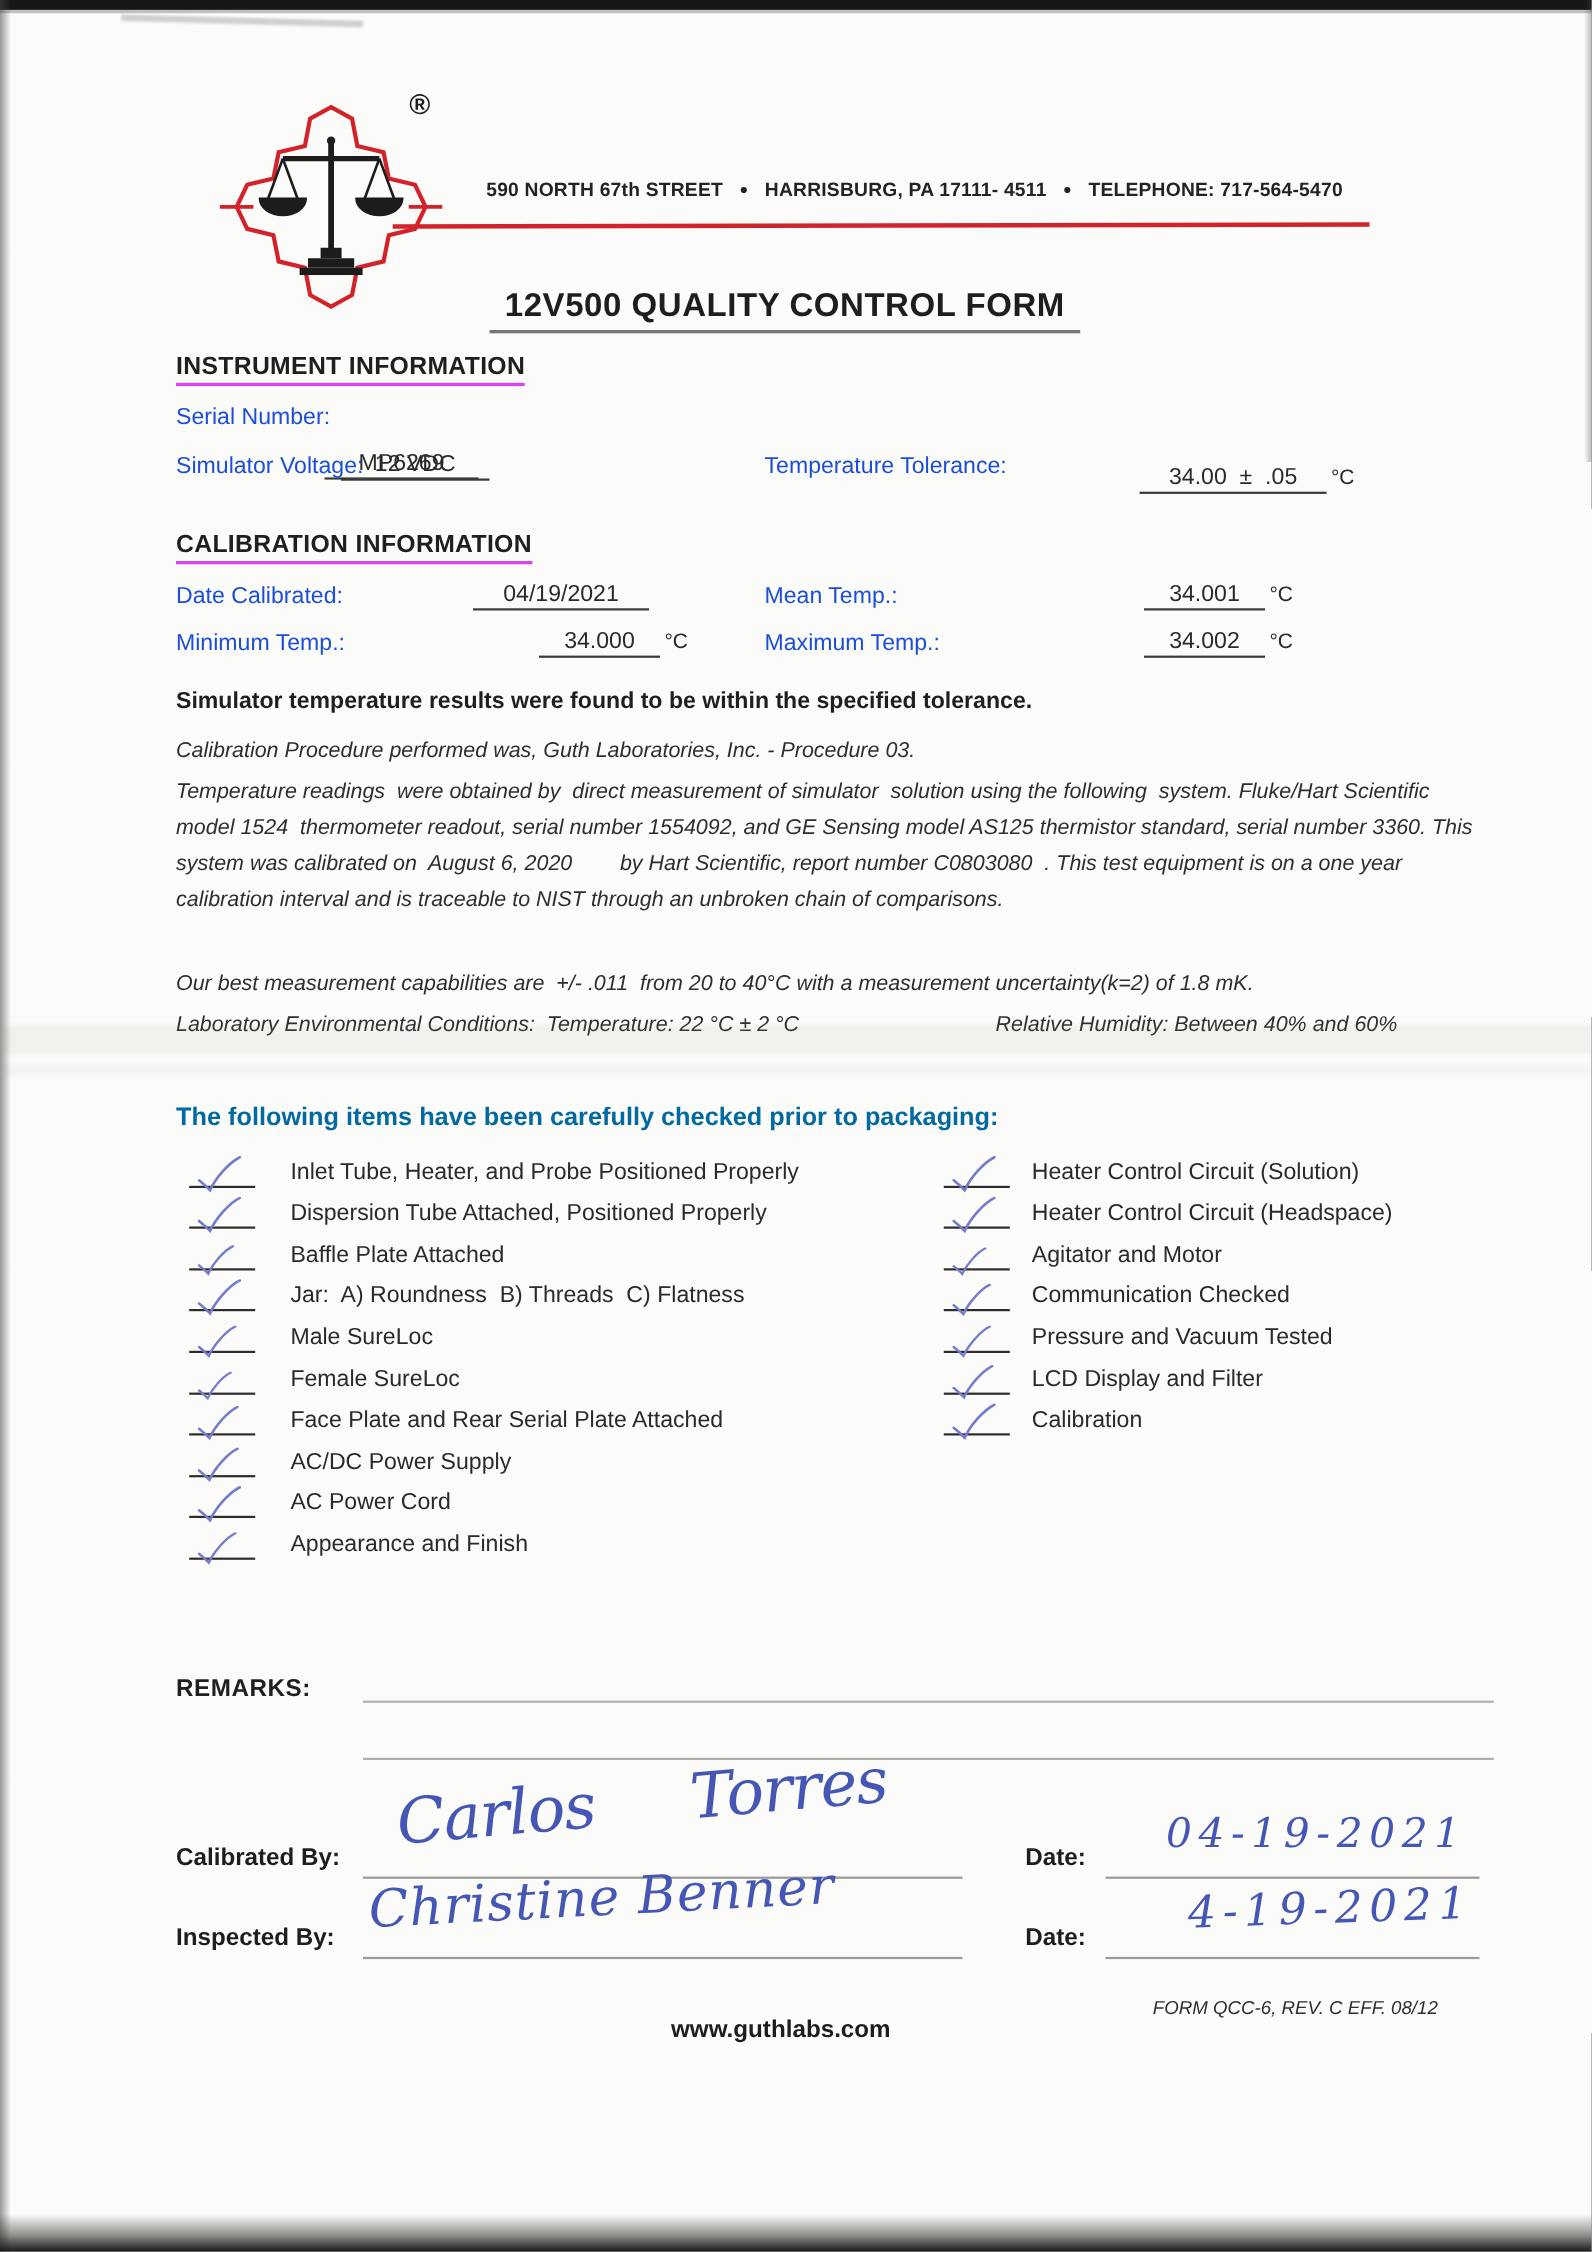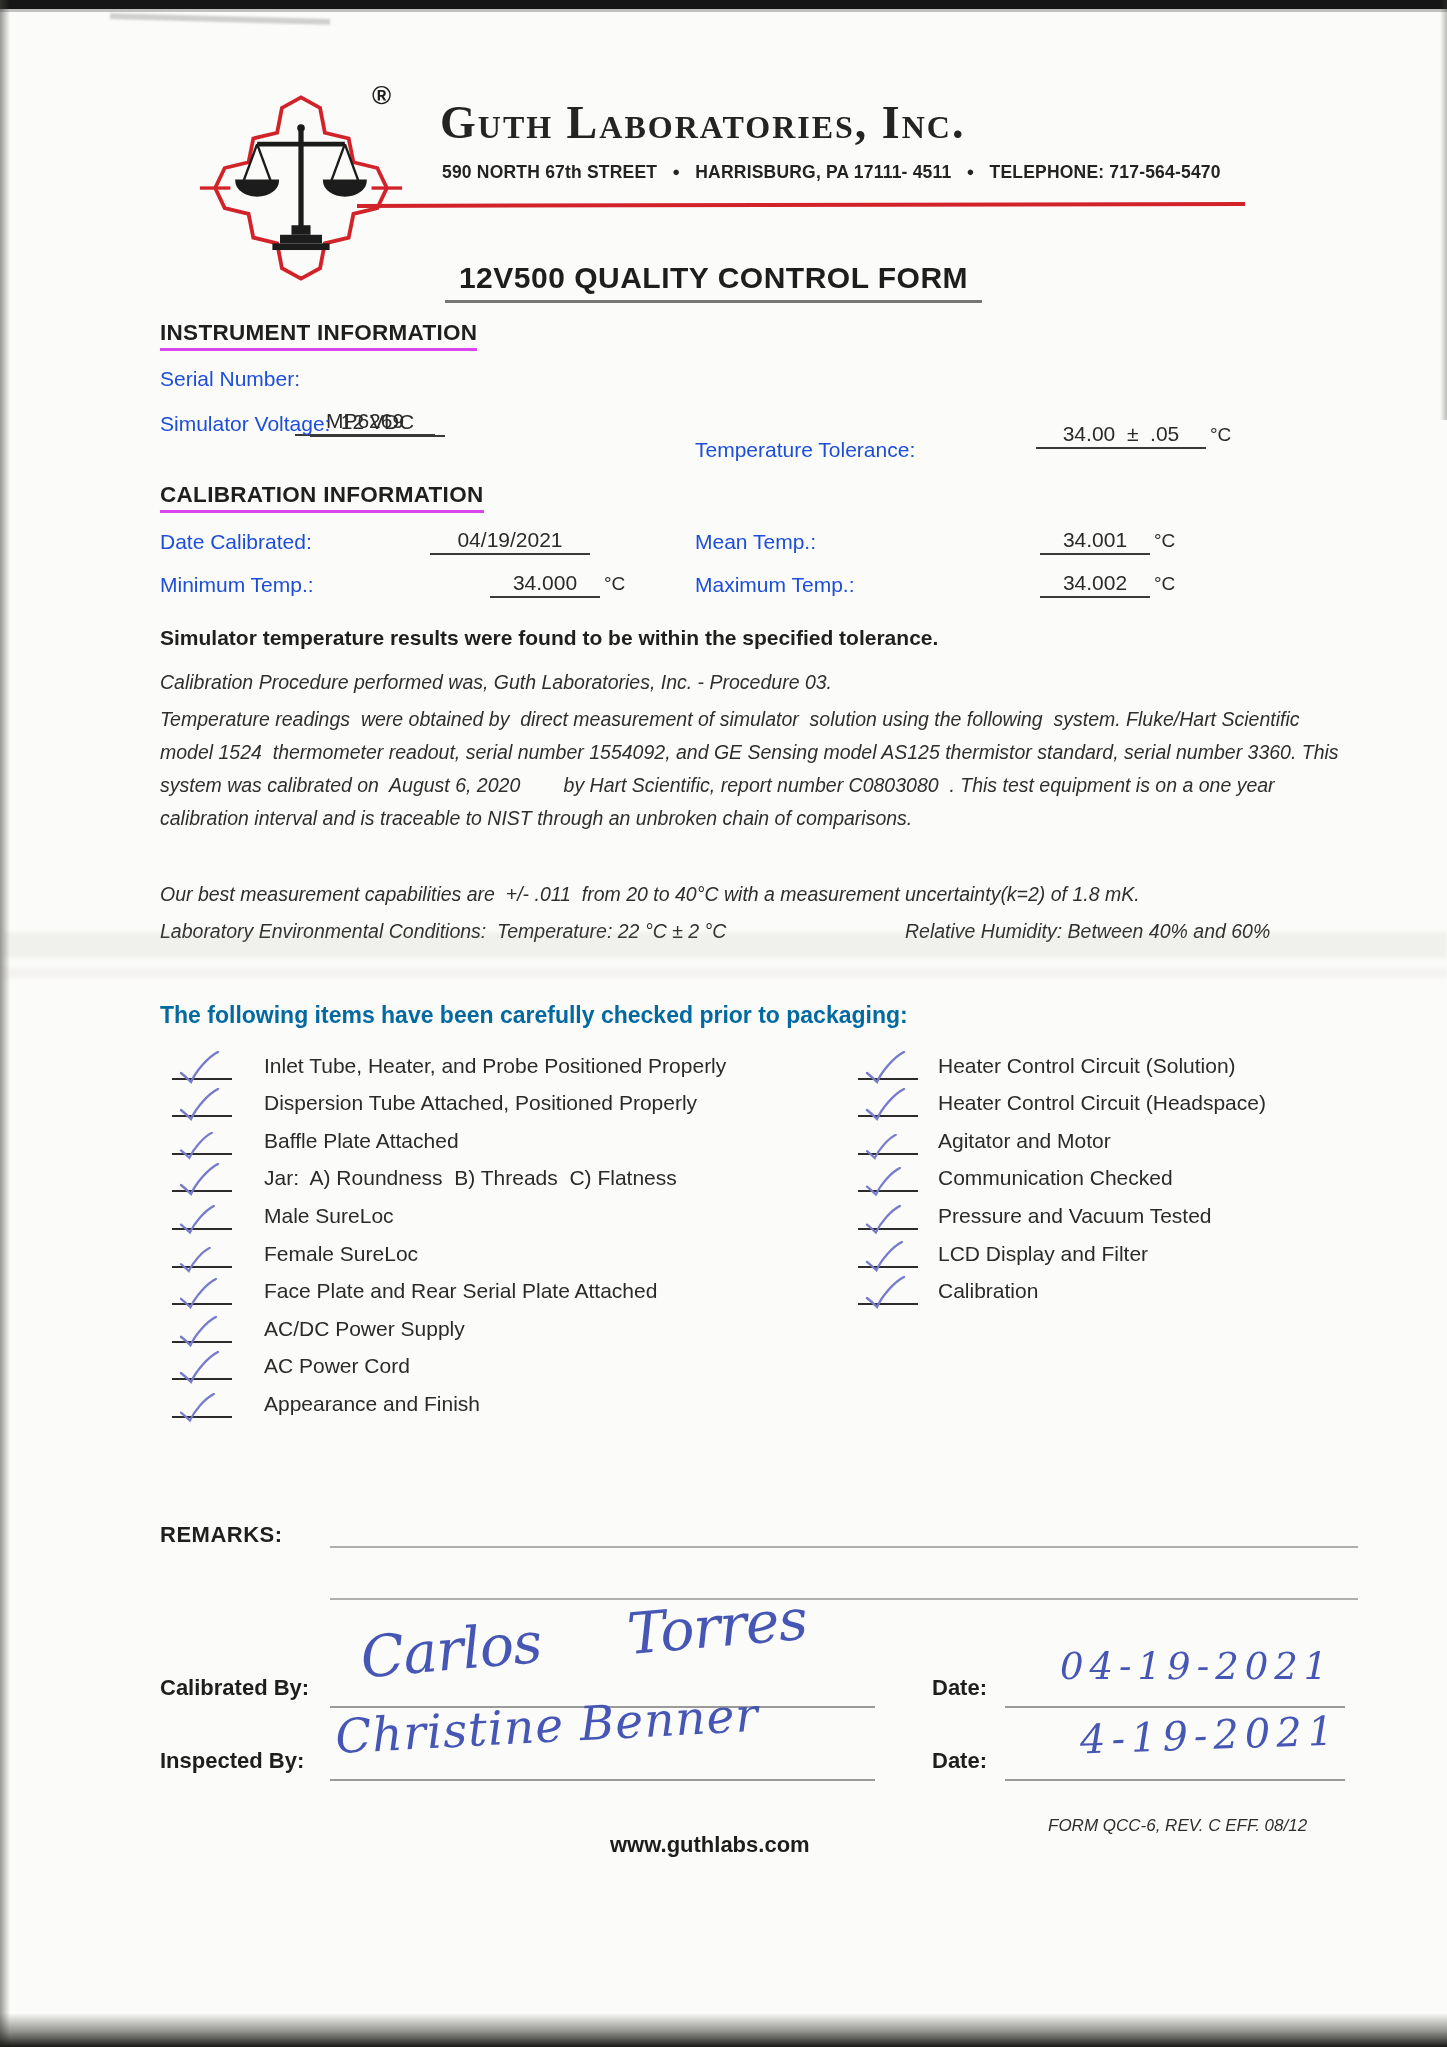--- a/index.html
+++ b/index.html
@@ -105,21 +105,20 @@
       <line x1="146" y1="64" x2="160" y2="102" stroke-width="2.5"></line>
       <path d="M32 102 a22 16 0 0 0 44 0 z" stroke-width="2"></path>
       <path d="M124 102 a22 16 0 0 0 44 0 z" stroke-width="2"></path>
       <rect x="90" y="149" width="20" height="10" stroke="none"></rect>
       <rect x="78" y="159" width="44" height="9" stroke="none"></rect>
       <rect x="70" y="168" width="60" height="7" stroke="none"></rect>
     </g>
   </svg>
   <span class="abs regmark" style="left:372px;top:80px;" data-bind="header.registered_mark">®</span>
 
-  <div class="abs company" style="left:440px;top:96px;" data-bind="header.company_name">Guth Laboratories, Inc.</div>
 
   <div class="abs addr" style="left:442px;top:162px;">
     <span data-bind="header.address_street">590 NORTH 67th STREET</span><span class="dot" data-bind="header.bullet">●</span><span data-bind="header.address_city">HARRISBURG, PA 17111- 4511</span><span class="dot" data-bind="header.bullet">●</span><span data-bind="header.address_phone">TELEPHONE: 717-564-5470</span>
   </div>
   <div class="abs redline" style="left:357px;top:203px;width:888px;"></div>
 
   <div class="abs title-wrap">
     <span class="title" data-bind="title">12V500 QUALITY CONTROL FORM</span>
   </div>
 
@@ -131,21 +130,21 @@
   </div>
   <div class="abs" style="left:295px;top:365px;">
     <span class="uval" style="min-width:120px;margin-top:44px;" data-bind="instrument_info.serial_value">MP6269</span>
   </div>
   <div class="abs" style="left:160px;top:412px;">
     <span class="lbl" data-bind="instrument_info.voltage_label">Simulator Voltage:</span>
   </div>
   <div class="abs" style="left:310px;top:410px;">
     <span class="uval" style="min-width:115px;" data-bind="instrument_info.voltage_value">12 VDC</span>
   </div>
-  <div class="abs" style="left:695px;top:412px;margin-top:26px;">
+  <div class="abs" style="left:695px;top:412px;">
     <span class="lbl" data-bind="instrument_info.tolerance_label">Temperature Tolerance:</span>
   </div>
   <div class="abs" style="left:1036px;top:410px;margin-top:12px;">
     <span class="uval" style="min-width:150px;" data-bind="instrument_info.tolerance_value">34.00  ±  .05</span><span class="unit" data-bind="instrument_info.tolerance_unit">°C</span>
   </div>
 
   <div class="abs" style="left:160px;top:482px;">
     <span class="sec-head" data-bind="calibration_info.heading">CALIBRATION INFORMATION</span>
   </div>
   <div class="abs" style="left:160px;top:530px;">

